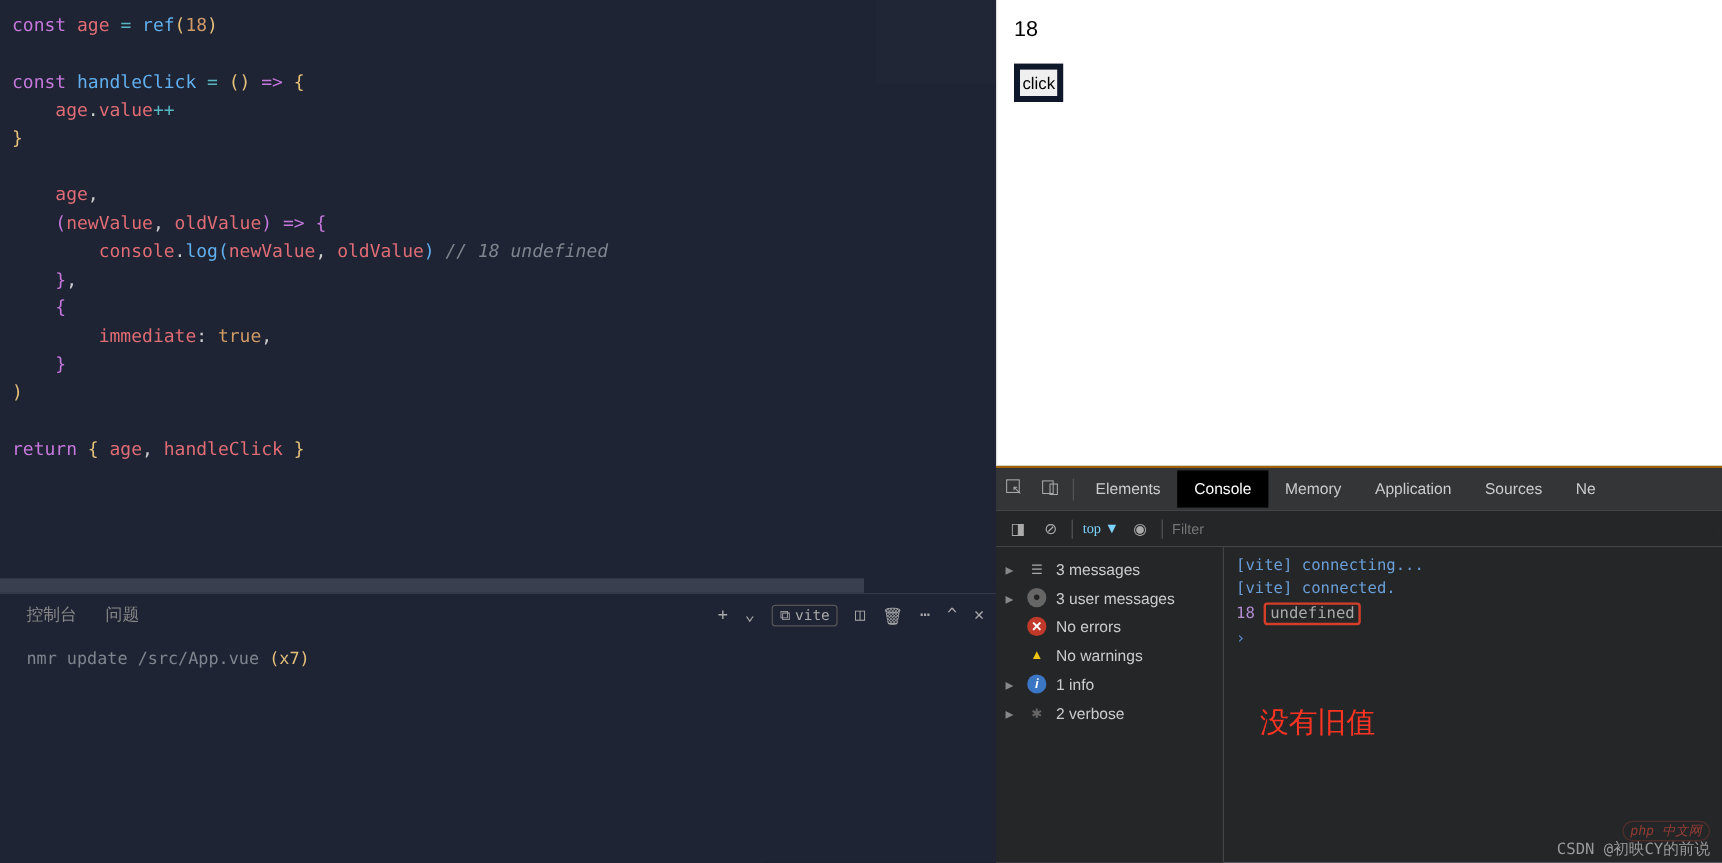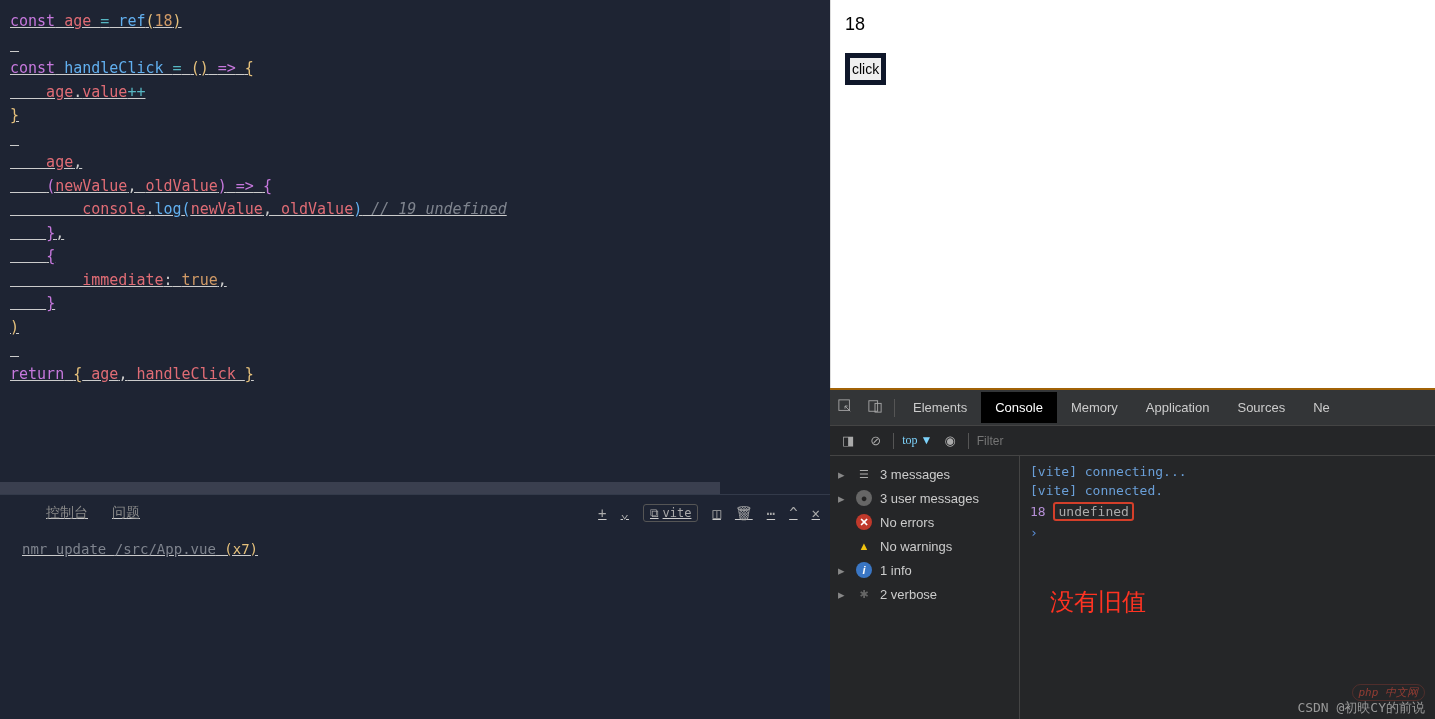--- a/index.html
+++ b/index.html
@@ -13,21 +13,20 @@
   overflow: hidden;
   display: flex;
 }
 .editor-pane {
   width: 830px;
   height: 100%;
   background: #1e2433;
   display: flex;
   flex-direction: column;
   position: relative;
-  text-decoration: underline;
 }
 .code-area {
   flex: 1;
   padding: 10px 10px;
   position: relative;
   line-height: 23.5px;
   font-size: 15px;
 }
 .code-line { white-space: pre; }
 .minimap {
@@ -67,21 +66,20 @@
   border-top: 1px solid #333a4a;
   display: flex;
   flex-direction: column;
 }
 .panel-tabs {
   display: flex;
   align-items: center;
   height: 36px;
   padding: 0 10px;
   background: #1e2433;
-  margin-left: 24px;
 }
 .panel-tabs .tab {
   padding: 6px 12px;
   color: #888;
   cursor: pointer;
 }
 .panel-tabs .spacer { flex: 1; }
 .panel-tools {
   display: flex;
   align-items: center;
@@ -281,21 +279,21 @@
   <div class="code-area">
     <div class="minimap"></div>
     <div class="code-line"><span class="kw">const</span><span class="var"> age </span><span class="op">=</span><span class="fn"> ref</span><span class="gold-brace">(</span><span class="num">18</span><span class="gold-brace">)</span></div>
     <div class="code-line">&nbsp;</div>
     <div class="code-line"><span class="kw">const</span><span class="fn"> handleClick </span><span class="op">=</span><span> </span><span class="gold-brace">()</span><span> </span><span class="kw">=&gt;</span><span> </span><span class="gold-brace">{</span></div>
     <div class="code-line"><span class="var">    age</span><span>.</span><span class="prop">value</span><span class="op">++</span></div>
     <div class="code-line"><span class="gold-brace">}</span></div>
     <div class="code-line">&nbsp;</div>
     <div class="code-line"><span class="var">    age</span><span>,</span></div>
     <div class="code-line"><span>    </span><span class="purple-brace">(</span><span class="var">newValue</span><span>, </span><span class="var">oldValue</span><span class="purple-brace">)</span><span> </span><span class="kw">=&gt;</span><span> </span><span class="purple-brace">{</span></div>
-    <div class="code-line"><span class="var">        console</span><span>.</span><span class="fn">log</span><span class="blue-brace">(</span><span class="var">newValue</span><span>, </span><span class="var">oldValue</span><span class="blue-brace">)</span><span class="comment"> // 19 undefined</span></div>
+    <div class="code-line"><span class="var">        console</span><span>.</span><span class="fn">log</span><span class="blue-brace">(</span><span class="var">newValue</span><span>, </span><span class="var">oldValue</span><span class="blue-brace">)</span><span class="comment"> // 18 undefined</span></div>
     <div class="code-line"><span>    </span><span class="purple-brace">}</span><span>,</span></div>
     <div class="code-line"><span>    </span><span class="purple-brace">{</span></div>
     <div class="code-line"><span class="var">        immediate</span><span>:</span><span> </span><span class="num">true</span><span>,</span></div>
     <div class="code-line"><span>    </span><span class="purple-brace">}</span></div>
     <div class="code-line"><span class="gold-brace">)</span></div>
     <div class="code-line">&nbsp;</div>
     <div class="code-line"><span class="kw">return</span><span> </span><span class="gold-brace">{</span><span class="var"> age</span><span>,</span><span class="var"> handleClick </span><span class="gold-brace">}</span></div>
   </div>
   <div class="scrollbar-h">
     <div class="scrollbar-thumb"></div>

